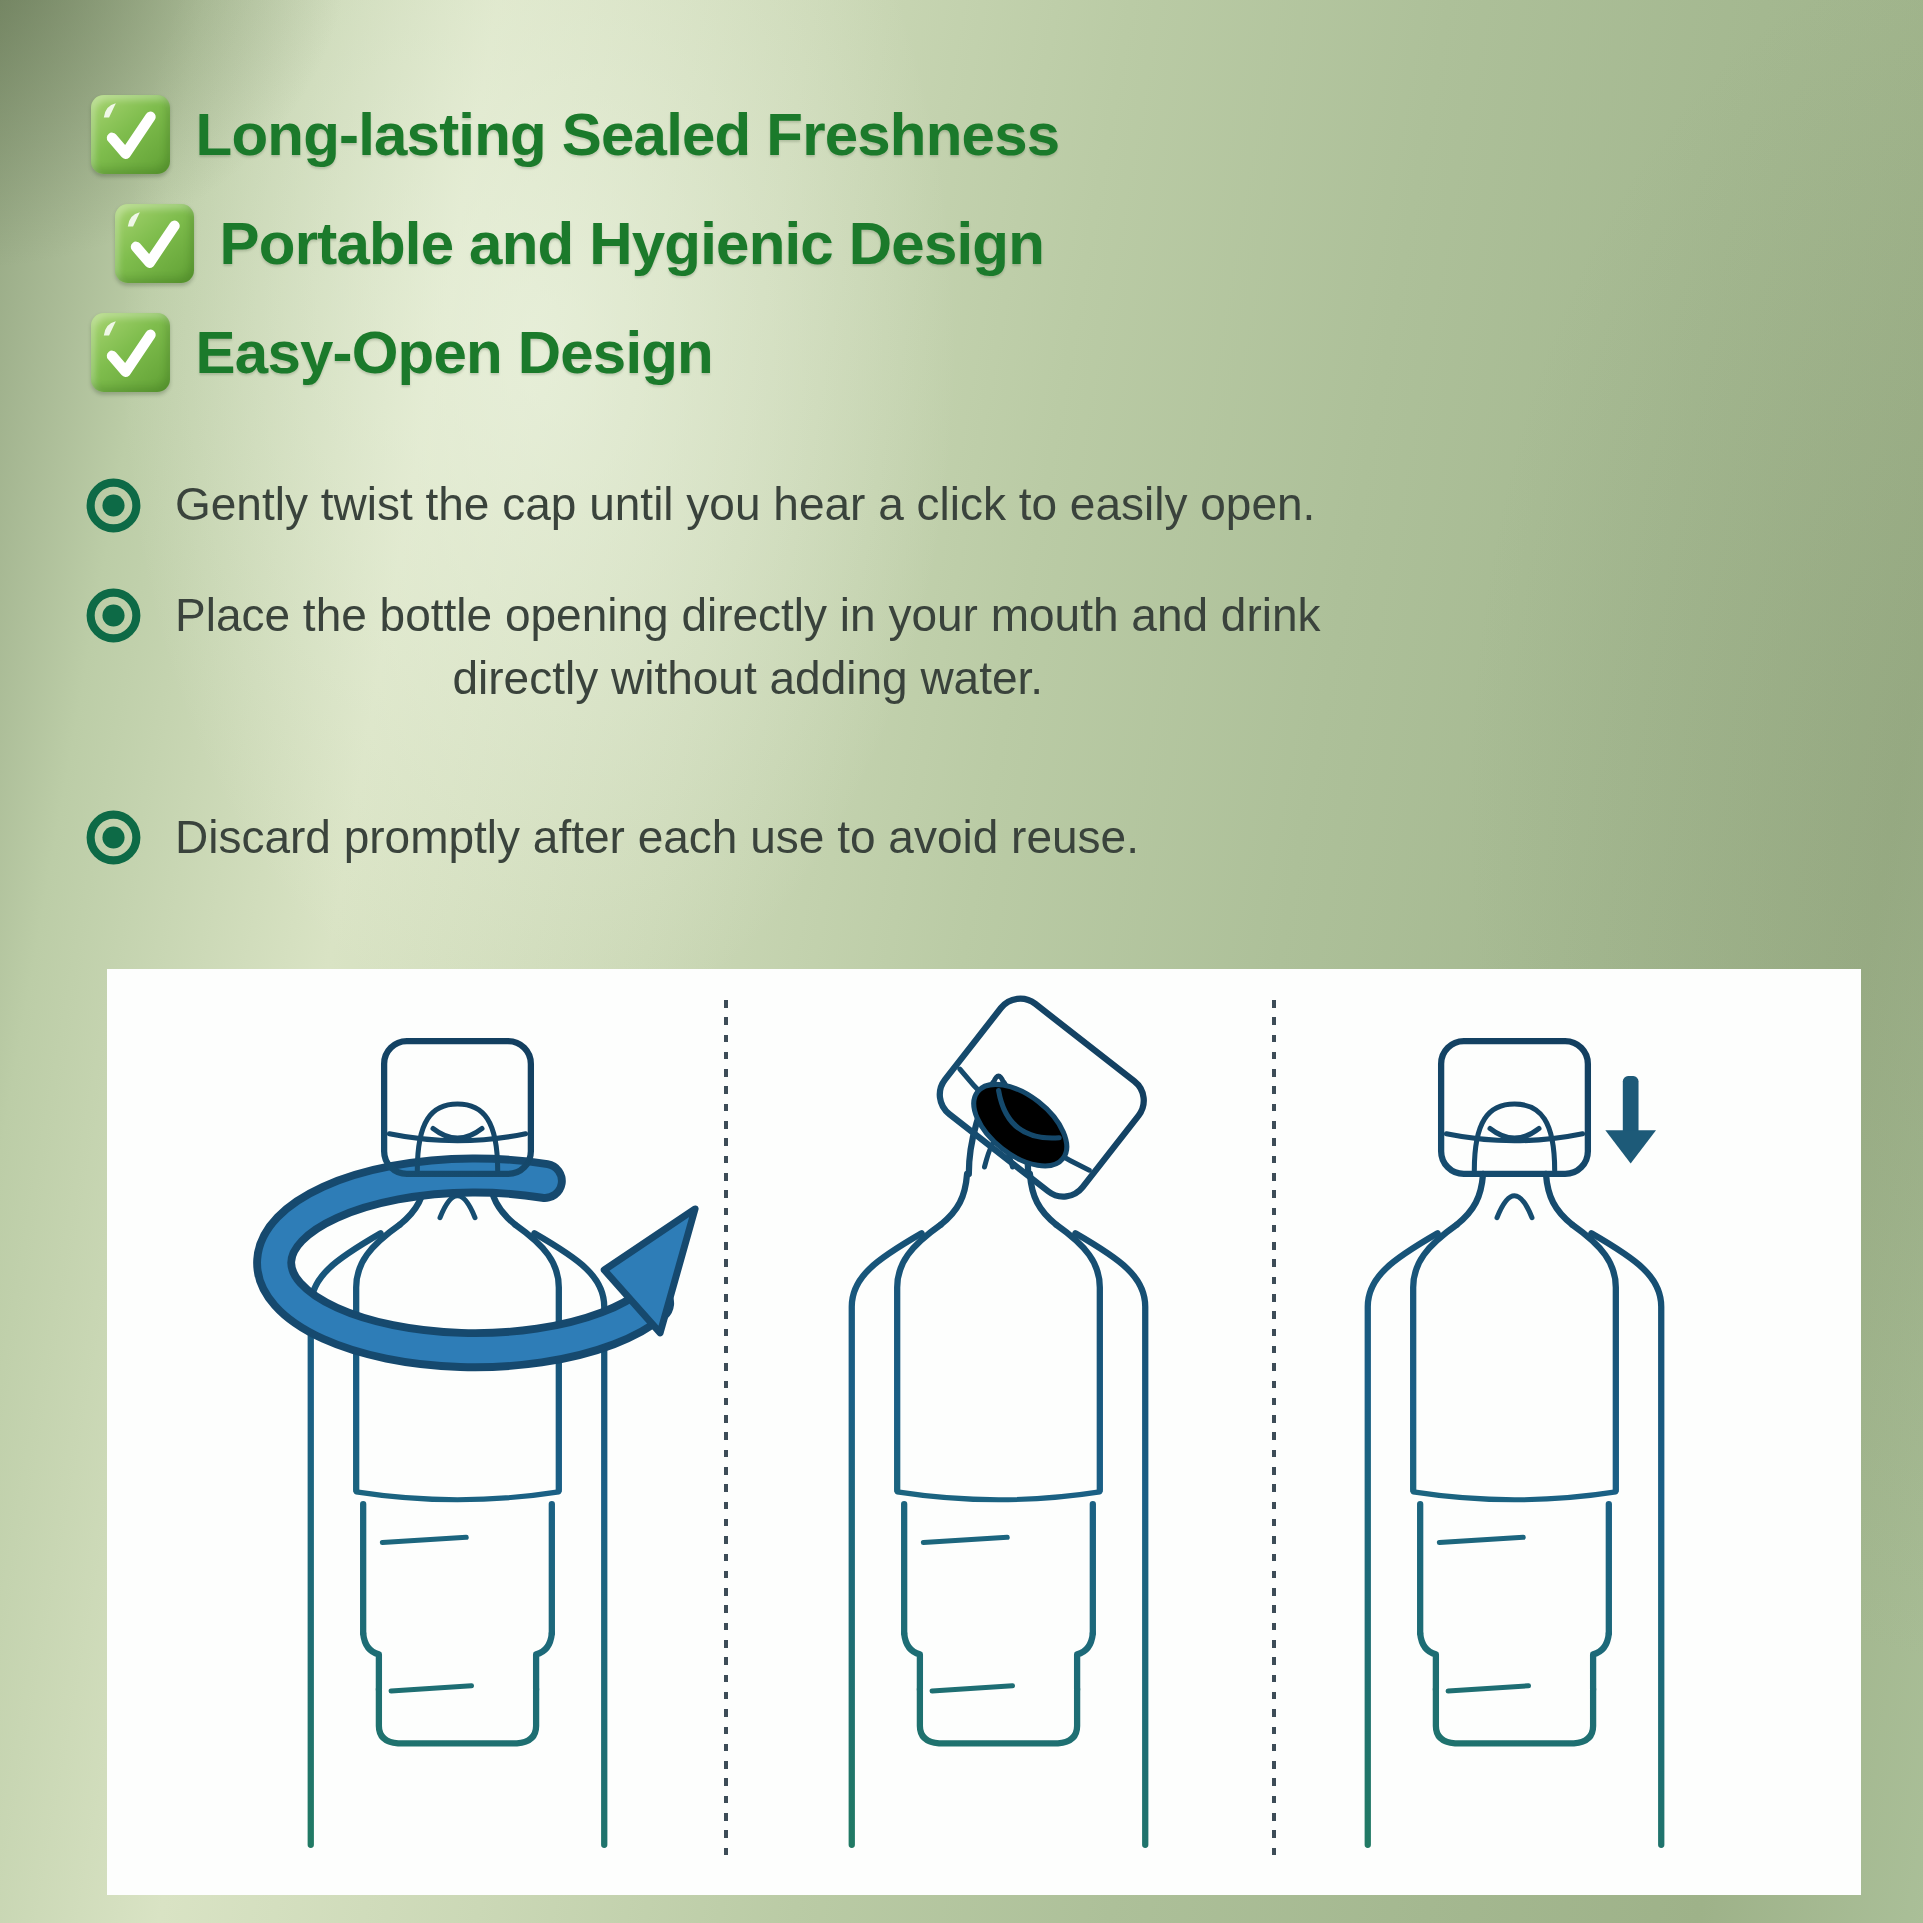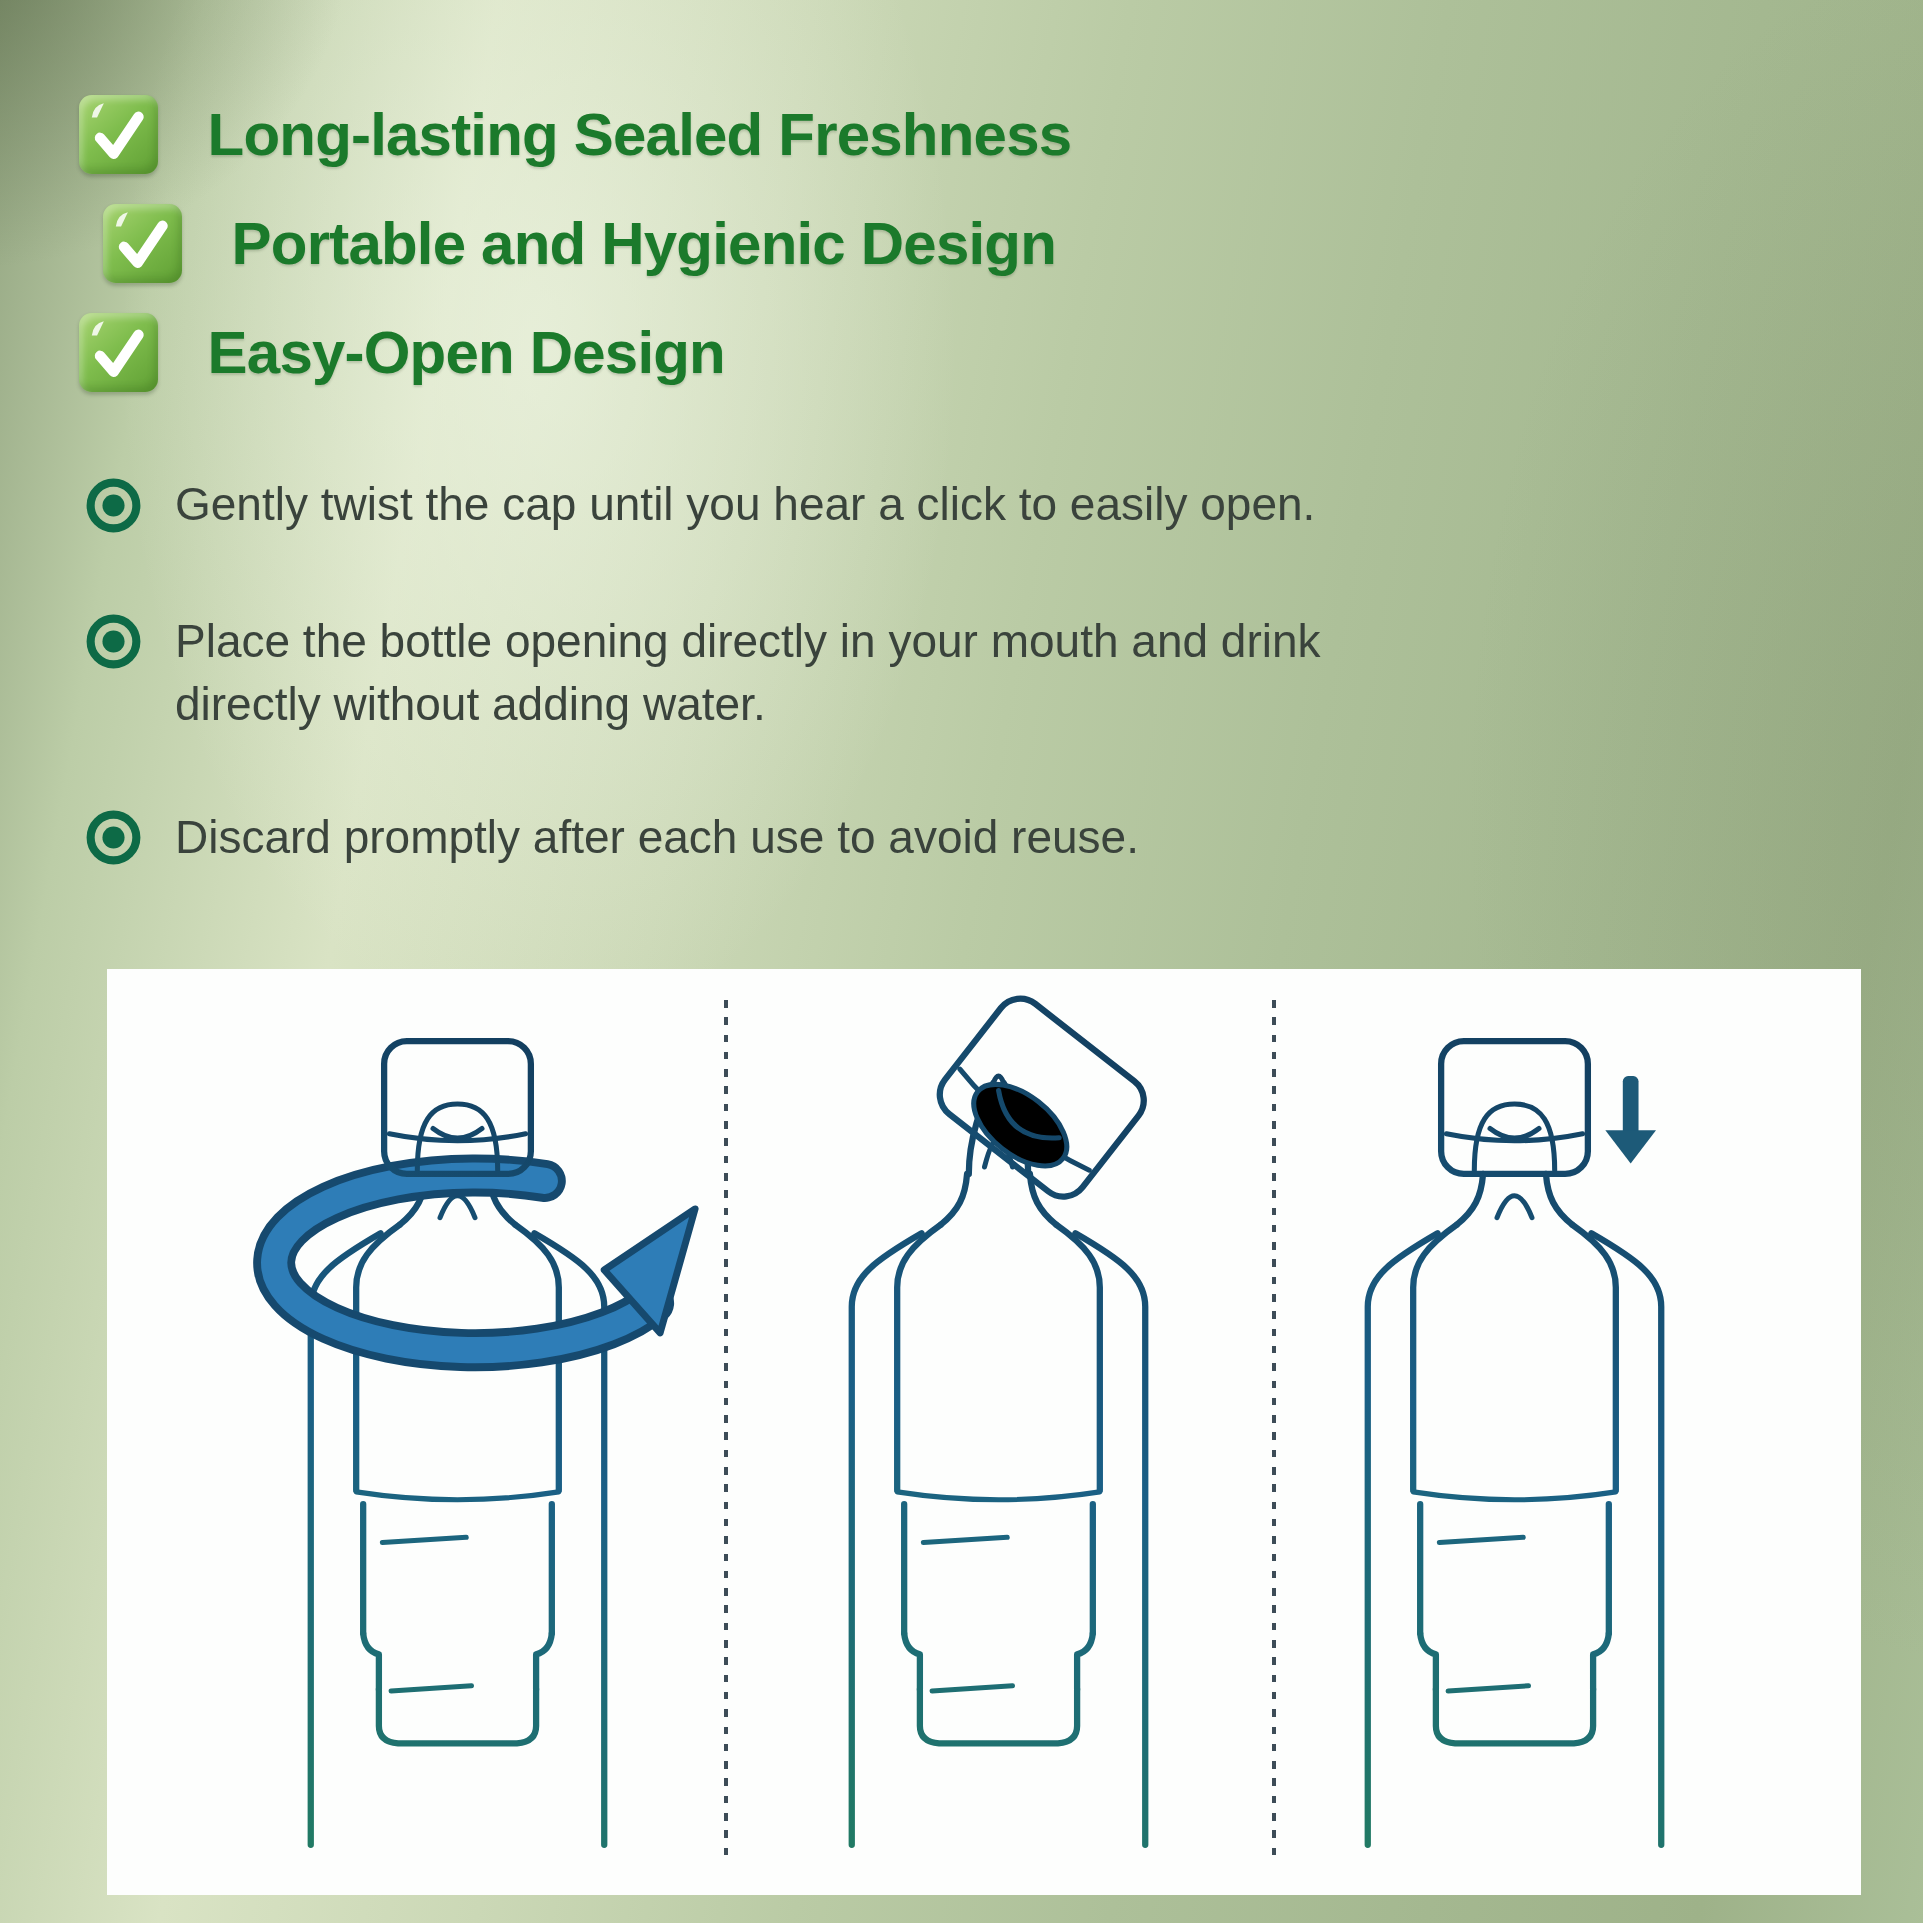--- a/index.html
+++ b/index.html
@@ -10,38 +10,38 @@
   .canvas{
     position:absolute;left:0;top:0;width:1924px;height:1924px;
     background-image:
       radial-gradient(ellipse 571px 481px at -2% -3%, rgba(78,94,62,0.55), rgba(78,94,62,0) 68%),
       radial-gradient(ellipse 676px 1127px at 28% 18%, rgba(240,246,229,0.65), rgba(240,246,229,0) 62%),
       radial-gradient(ellipse 827px 1428px at 102% 42%, rgba(125,143,108,0.30), rgba(125,143,108,0) 60%),
       linear-gradient(100deg,#93a581 0%,#bccda7 9%,#d9e3c4 22%,#cbd8b6 36%,#bacba5 50%,#adc099 64%,#a4b890 78%,#9eb289 90%,#aabf98 100%);
   }
 
   
-  .feature-row{position:absolute;left:79px;display:flex;align-items:center;gap:24px;}
+  .feature-row{position:absolute;left:91px;display:flex;align-items:center;}
   .f1{top:95px;} .f2{top:204px;padding-left:24px;} .f3{top:313px;justify-content:space-between;}
   .check-icon{
     width:79px;height:79px;border-radius:12.8px;flex:0 0 auto;
     background:linear-gradient(140deg,#a9d573 0%,#7fbd4d 45%,#5f9f33 100%);
     box-shadow:inset -3.8px -5.3px 7.5px rgba(30,70,10,0.18), inset 3.8px 5.3px 6.8px rgba(255,255,255,0.28), 0 2.3px 3.8px rgba(40,60,30,0.25);
     position:relative;
   }
   .check-icon svg{position:absolute;left:0;top:0;}
   .feature-label{
     margin-left:25.6px;white-space:nowrap;
     font-size:60px;font-weight:bold;color:#1b7a2b;letter-spacing:-0.8px;
     text-shadow:0 1.5px 2.3px rgba(30,50,20,0.18);
   }
 
   
   .instruction-row{position:absolute;left:84px;display:flex;align-items:flex-start;}
-  .b1{top:473px;align-items:center;} .b2{top:610px;} .b3{top:806px;}
+  .b1{top:473px;align-items:center;} .b2{top:584px;text-align:center;} .b3{top:806px;}
   .bullet-icon{width:59px;height:59px;flex:0 0 auto;margin-top:1.5px;}
   .instruction-text{
     margin:0 0 0 32px;max-width:1428px;
     font-size:46px;line-height:63px;color:#3a433c;white-space:pre-line;
   }
 
   
   .panel{
     position:absolute;left:107px;top:969px;width:1754px;height:926px;
     background:#fdfefd;

